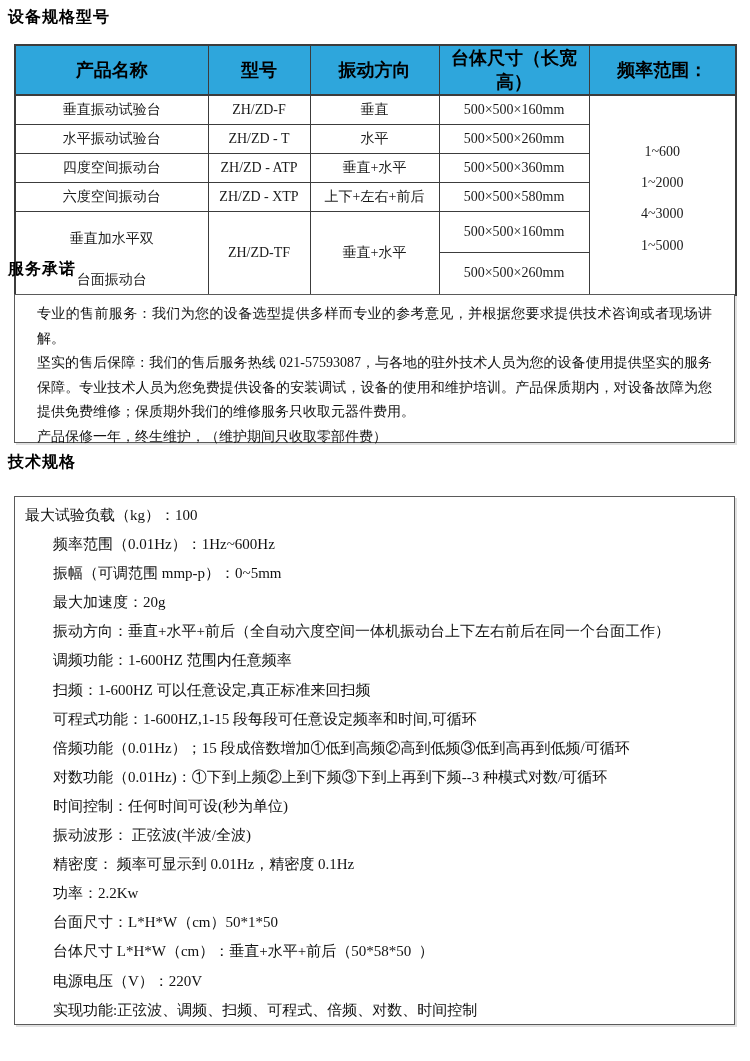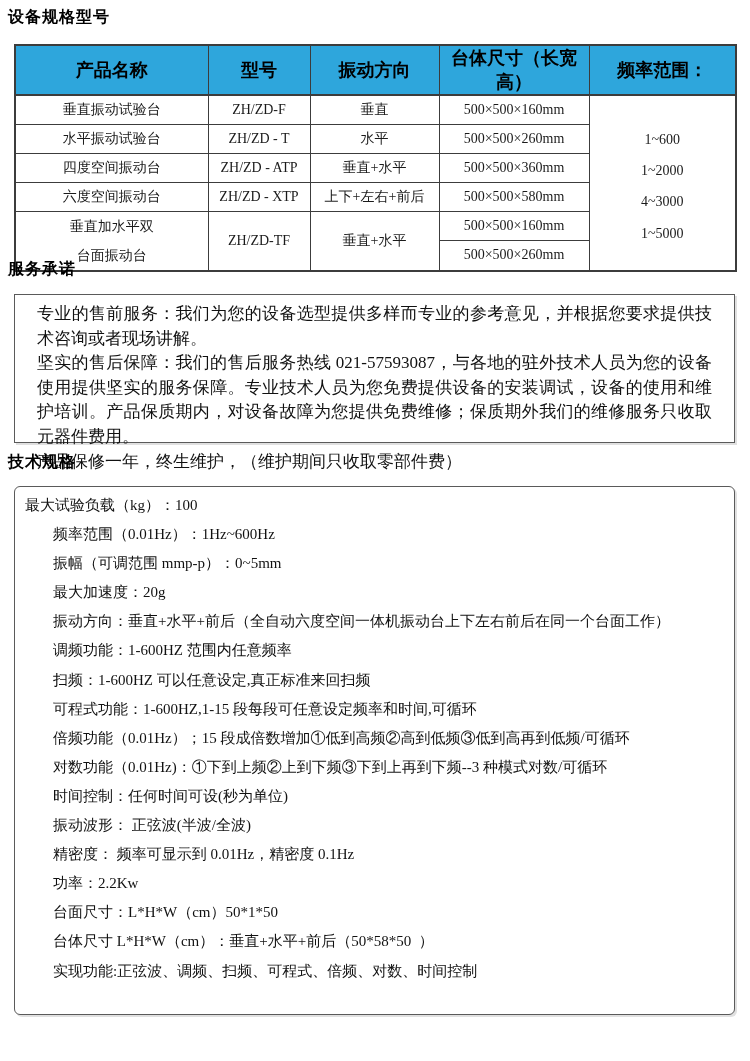--- a/index.html
+++ b/index.html
@@ -36,33 +36,33 @@
     font-weight:bold; font-size:18px; height:33px;
     border-bottom:2px solid #3c3c3c;
   }
   table.spec tr.body-row { height:29px; }
   td.size-sub2 { border-top:1px solid #9aa0a4 !important; }
   td.freq-cell { vertical-align:top; }
   .freq-stack {
     display:flex; flex-direction:column; justify-content:space-evenly;
     height:140px; margin-top:8px;
   }
-  .name-two-line div { line-height:29px; }
+  .name-two-line div { line-height:29px;margin-top:12px; }
 
   
   .box {
     position:absolute; left:14px; width:721px;
     border:1px solid #5a5a5a; background:#fff;
     box-shadow:2px 2px 0 rgba(0,0,0,0.12);
   }
   #service-box { top:294px; height:149px; padding:7px 22px 0 22px; }
   #service-box p {
-    font-size:17px; line-height:24.6px; text-align:justify; color:#111;
+    font-size:14px; line-height:24.6px; text-align:justify; color:#111;
   }
-  #tech-box { top:486px; height:529px; padding:4px 10px 0 10px;border-radius:6px; }
+  #tech-box { top:496px; height:529px; padding:4px 10px 0 10px; }
   .tech-line {
     font-size:15px; line-height:29.1px; white-space:pre; color:#111;
     padding-left:28px;
   }
   .tech-line:first-child { padding-left:0px; }
 </style>
 </head>
 <body>
 
 <div id="heading-spec" class="sec-heading">设备规格型号</div>
@@ -148,14 +148,15 @@
   <div class="tech-line">扫频：1-600HZ 可以任意设定,真正标准来回扫频</div>
   <div class="tech-line">可程式功能：1-600HZ,1-15 段每段可任意设定频率和时间,可循环</div>
   <div class="tech-line">倍频功能（0.01Hz）；15 段成倍数增加①低到高频②高到低频③低到高再到低频/可循环</div>
   <div class="tech-line">对数功能（0.01Hz)：①下到上频②上到下频③下到上再到下频--3 种模式对数/可循环</div>
   <div class="tech-line">时间控制：任何时间可设(秒为单位)</div>
   <div class="tech-line">振动波形： 正弦波(半波/全波)</div>
   <div class="tech-line">精密度： 频率可显示到 0.01Hz，精密度 0.1Hz</div>
   <div class="tech-line">功率：2.2Kw</div>
   <div class="tech-line">台面尺寸：L*H*W（cm）50*1*50</div>
   <div class="tech-line">台体尺寸 L*H*W（cm）：垂直+水平+前后（50*58*50  ）</div>
+  <div class="tech-line">电源电压（V）：220V</div>
   <div class="tech-line">实现功能:正弦波、调频、扫频、可程式、倍频、对数、时间控制</div>
 </div>
 
 </body></html>

